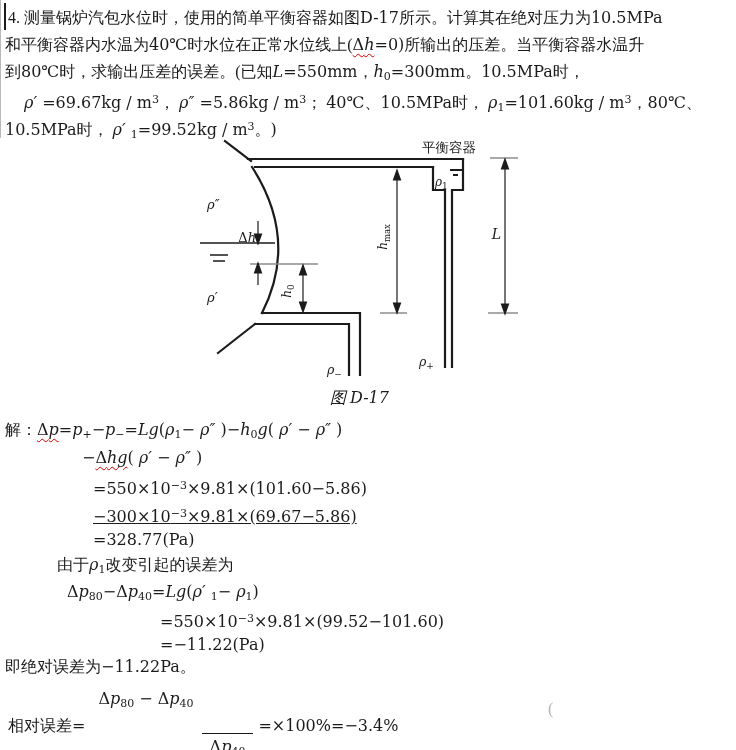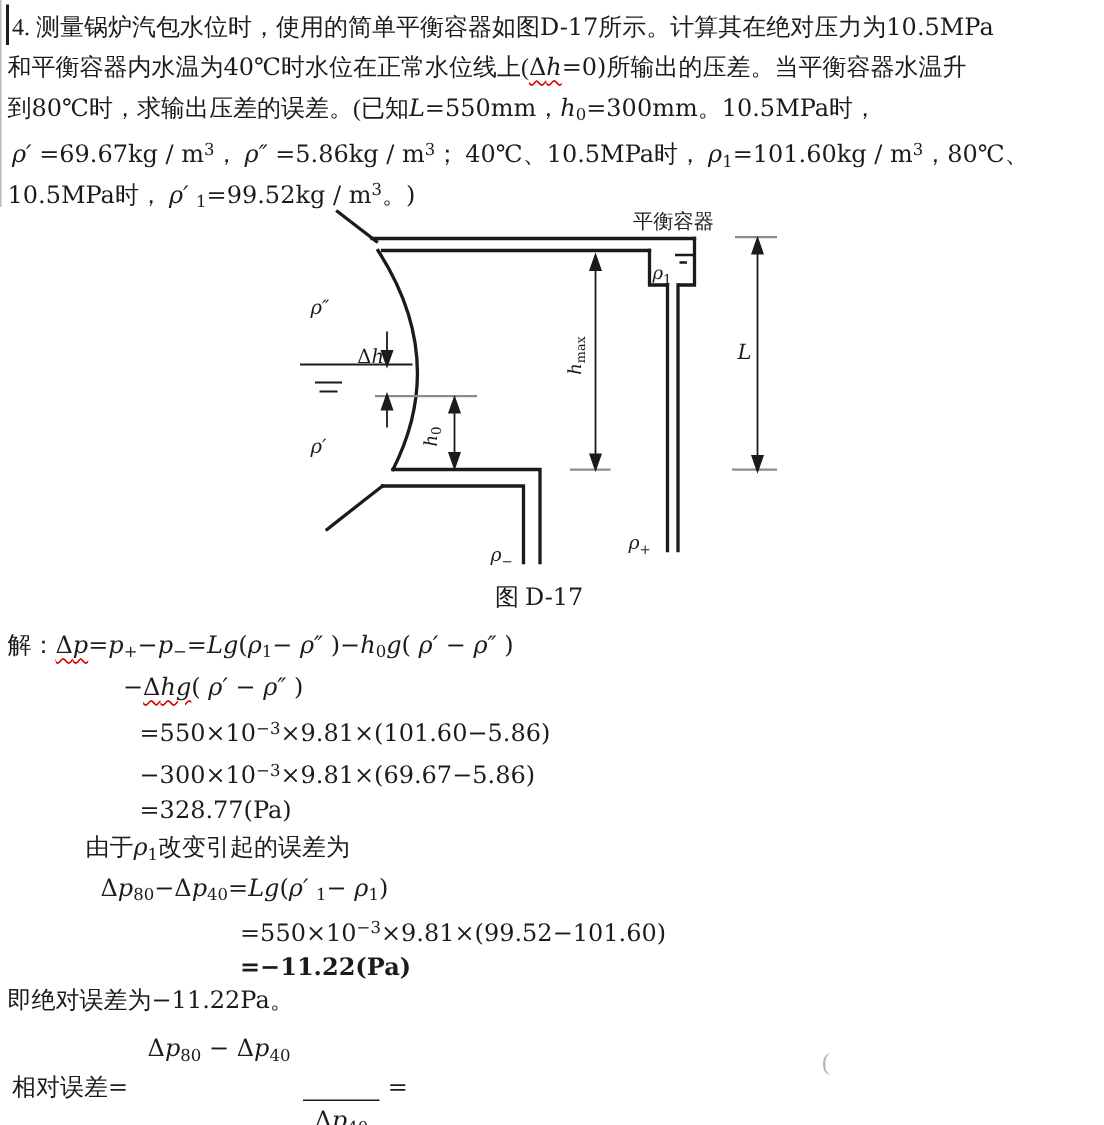--- a/index.html
+++ b/index.html
@@ -12,35 +12,35 @@
   .line{position:absolute;white-space:pre;line-height:21px;}
   .seg-c{font-family:"Liberation Serif","DejaVu Serif",serif;}
   .seg-r{font-family:"DejaVu Serif","Liberation Serif",serif;}
   .seg-i{font-family:"DejaVu Serif","Liberation Serif",serif;font-style:italic;}
   .seg-sb{font-family:"DejaVu Serif",serif;font-size:11px;vertical-align:-3px;}
   .seg-sp{font-family:"DejaVu Serif",serif;font-size:11px;vertical-align:5px;}
   .w{text-decoration-line:underline;text-decoration-style:wavy;
      text-decoration-color:#d40000;text-decoration-thickness:1px;text-underline-offset:3px;}
   
   .p1{left:8px;top:7px;}  .p2{left:5px;top:34px;} .p3{left:5px;top:61px;}
-  .p4{left:8px;top:89px;} .p5{left:5px;top:116px;}
+  .p4{left:24px;top:89px;} .p5{left:5px;top:116px;}
   
   .s1{left:5px;top:419px;}  .s2{left:82px;top:447px;} .s3{left:93px;top:475px;text-align:right;}
-  .s4{left:93px;top:503px;} .s5{left:93px;top:529px;} .s6{left:57px;top:554px;}
-  .s7{left:67px;top:581px;} .s8{left:160px;top:608px;} .s9{left:160px;top:634px;font-weight:bold;}
+  .s4{left:93px;top:503px;text-decoration:underline;} .s5{left:93px;top:529px;} .s6{left:57px;top:554px;}
+  .s7{left:67px;top:581px;} .s8{left:160px;top:608px;} .s9{left:160px;top:634px;}
   .s10{left:5px;top:656px;}
   
   .rel{left:8px;top:688px;display:flex;align-items:center;white-space:pre;}
   .frac{display:inline-flex;flex-direction:row;align-items:flex-start;margin:0 5px;}
   .frac .num{padding:0 8px 2px 8px;}
   .frac .den{border-top:1.6px solid #1b1b1b;padding:2px 8px 0 8px;margin-top:45px;}
   
   .left-rule{position:absolute;left:0;top:0;width:1px;height:138px;background:#b9b9b9;}
   .cursor-bar{position:absolute;left:4px;top:3px;width:2px;height:27px;background:#1b1b1b;}
-  .fig-caption{position:absolute;left:330px;top:388px;font-size:16px;}
+  .fig-caption{position:absolute;left:330px;top:388px;font-size:16px;font-style:italic;}
   .stray{position:absolute;left:548px;top:700px;color:#b5b5b5;}
   svg text{fill:#1b1b1b;}
   .svg-cn{font-family:"Liberation Serif","DejaVu Serif",serif;}
   .svg-it{font-family:"DejaVu Serif","Liberation Serif",serif;font-style:italic;}
   .svg-rm{font-family:"DejaVu Serif","Liberation Serif",serif;}
 </style>
 </head>
 <body>
 
 <div class="left-rule"></div>
@@ -119,15 +119,16 @@
 <div class="line s9"><span class="seg-r">=−11.22(Pa)</span></div>
 <div class="line s10"><span class="seg-c">即绝对误差为</span><span class="seg-r">−11.22Pa</span><span class="seg-c">。</span></div>
 
 <div class="line rel">
   <span><span class="seg-c">相对误差</span><span class="seg-r">=</span></span>
   <span class="frac">
     <span class="num"><span class="seg-r">Δ</span><span class="seg-i">p</span><span class="seg-sb">80</span><span class="seg-r"> − Δ</span><span class="seg-i">p</span><span class="seg-sb">40</span></span>
     <span class="den"><span class="seg-r">Δ</span><span class="seg-i">p</span><span class="seg-sb">40</span></span>
   </span>
   <span><span class="seg-r">=</span></span>
+  <span><span class="seg-r">×100%=−3.4%</span></span>
 </div>
 
 <div class="stray">(</div>
 
 </body></html>

